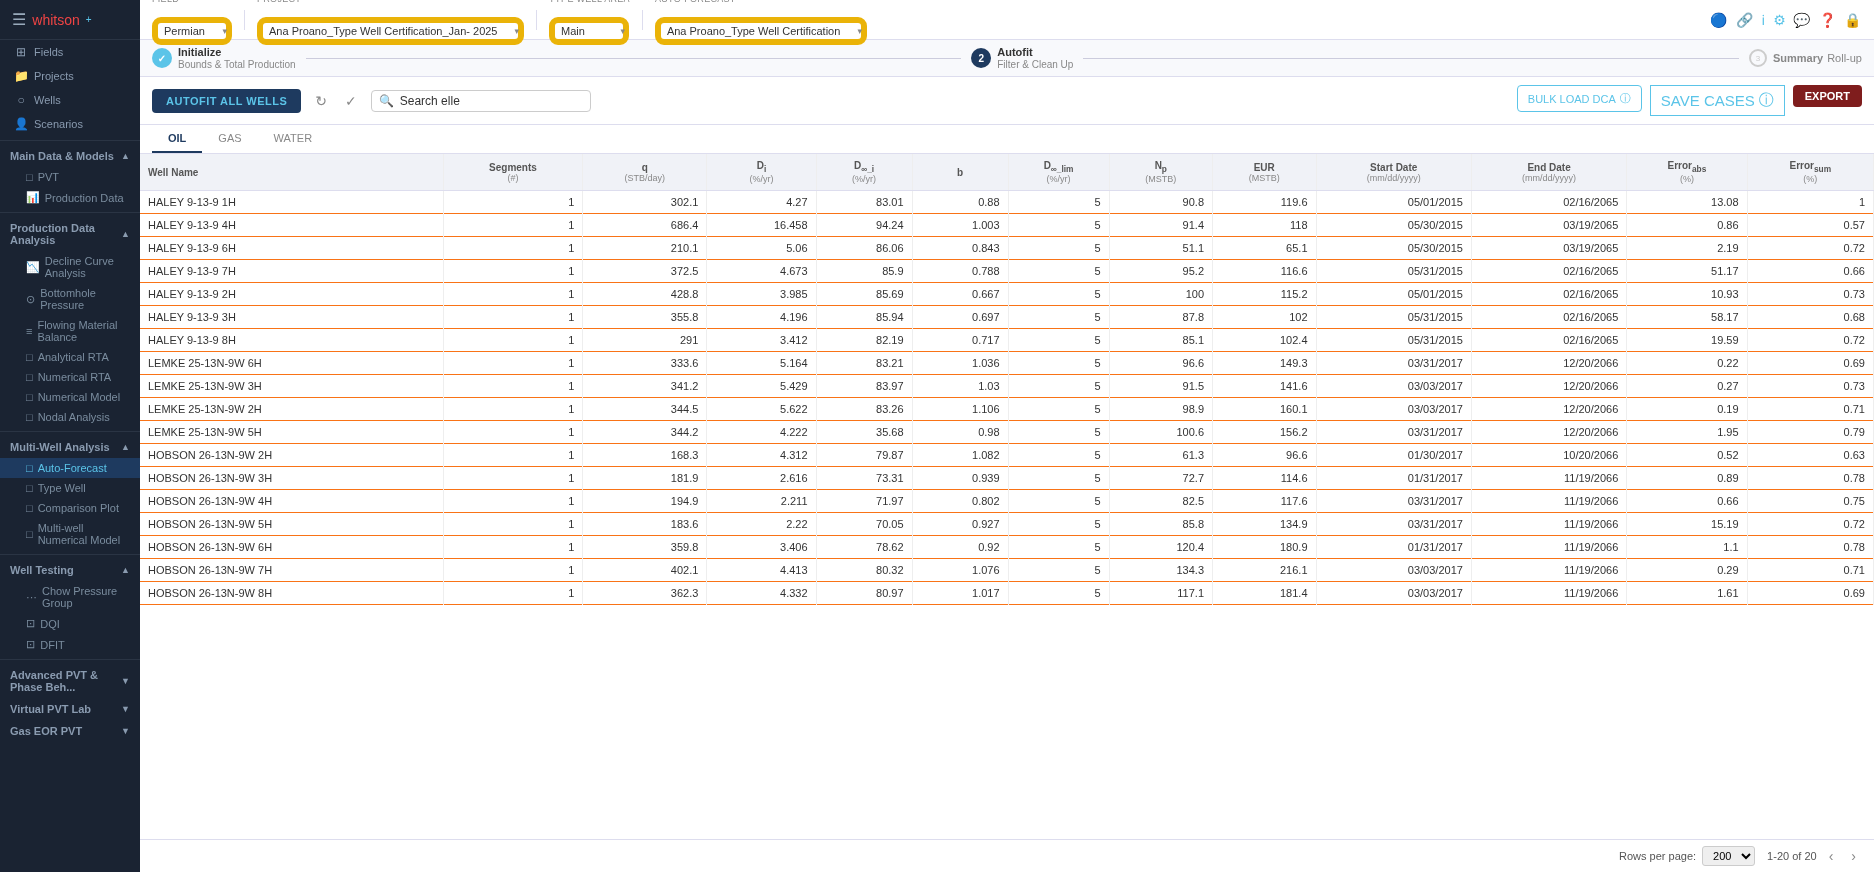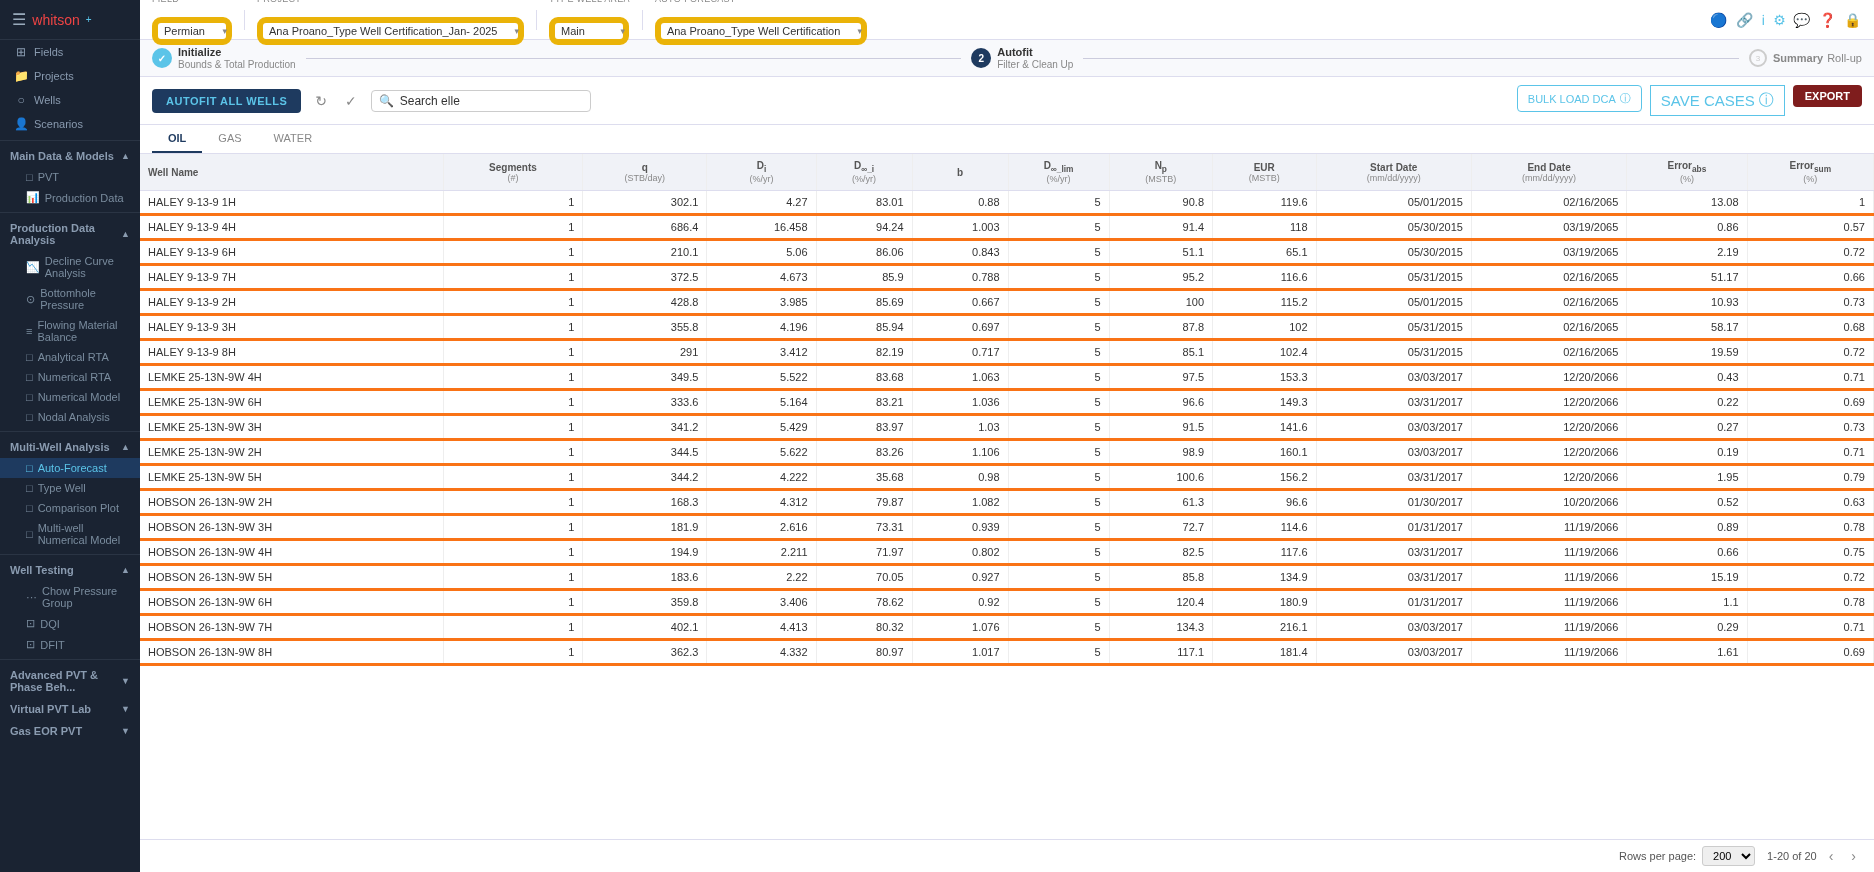--- a/index.html
+++ b/index.html
@@ -63,21 +63,21 @@
     .tab { padding: 7px 16px; font-size: 11px; cursor: pointer; color: #888; border-bottom: 2px solid transparent; font-weight: 500; }
     .tab.active { color: #1e3a5f; border-bottom: 2px solid #1e3a5f; font-weight: 700; }
 
     
     .table-wrap { flex: 1; overflow: auto; background: #fff; }
     table { width: 100%; border-collapse: collapse; font-size: 11px; }
     thead tr { background: #f9a8d4; }
     thead th { padding: 6px 8px; text-align: left; font-size: 10px; color: #555; font-weight: 600; border-bottom: 1px solid #dde; border-right: 1px solid #eee; white-space: nowrap; position: sticky; top: 0; background: #f0f2f7; }
     thead th.center { text-align: center; }
     thead th .unit { display: block; color: #888; font-weight: 400; font-size: 9px; }
-    tbody tr { border-bottom: 3px solid #f97316; }
+    tbody tr { border-bottom: 1px solid #f97316; }
     tbody td { padding: 5px 8px; color: #333; border-right: 1px solid #eee; white-space: nowrap; }
     tbody td.num { text-align: right; }
 
     
     .table-footer { border-top: 1px solid #dde; padding: 6px 12px; display: flex; align-items: center; justify-content: flex-end; gap: 12px; font-size: 11px; color: #555; background: #fff; flex-shrink: 0; }
     .rows-per-page { display: flex; align-items: center; gap: 6px; }
     .rows-select { border: 1px solid #ccc; border-radius: 3px; padding: 2px 6px; font-size: 11px; }
     .pagination { display: flex; align-items: center; gap: 6px; }
     .page-btn { background: none; border: none; cursor: pointer; color: #888; font-size: 14px; padding: 2px 6px; }
   </style>
@@ -441,35 +441,20 @@
             <td class="num">0.717</td>
             <td class="num">5</td>
             <td class="num">85.1</td>
             <td class="num">102.4</td>
             <td class="num">05/31/2015</td>
             <td class="num">02/16/2065</td>
             <td class="num">19.59</td>
             <td class="num">0.72</td>
           </tr>
           <tr>
-            <td>LEMKE 25-13N-9W 4H</td>
-            <td class="num">1</td>
-            <td class="num">349.5</td>
-            <td class="num">5.522</td>
-            <td class="num">83.68</td>
-            <td class="num">1.063</td>
-            <td class="num">5</td>
-            <td class="num">97.5</td>
-            <td class="num">153.3</td>
-            <td class="num">03/03/2017</td>
-            <td class="num">12/20/2066</td>
-            <td class="num">0.43</td>
-            <td class="num">0.71</td>
-          </tr>
-          <tr>
             <td>LEMKE 25-13N-9W 6H</td>
             <td class="num">1</td>
             <td class="num">333.6</td>
             <td class="num">5.164</td>
             <td class="num">83.21</td>
             <td class="num">1.036</td>
             <td class="num">5</td>
             <td class="num">96.6</td>
             <td class="num">149.3</td>
             <td class="num">03/31/2017</td>

